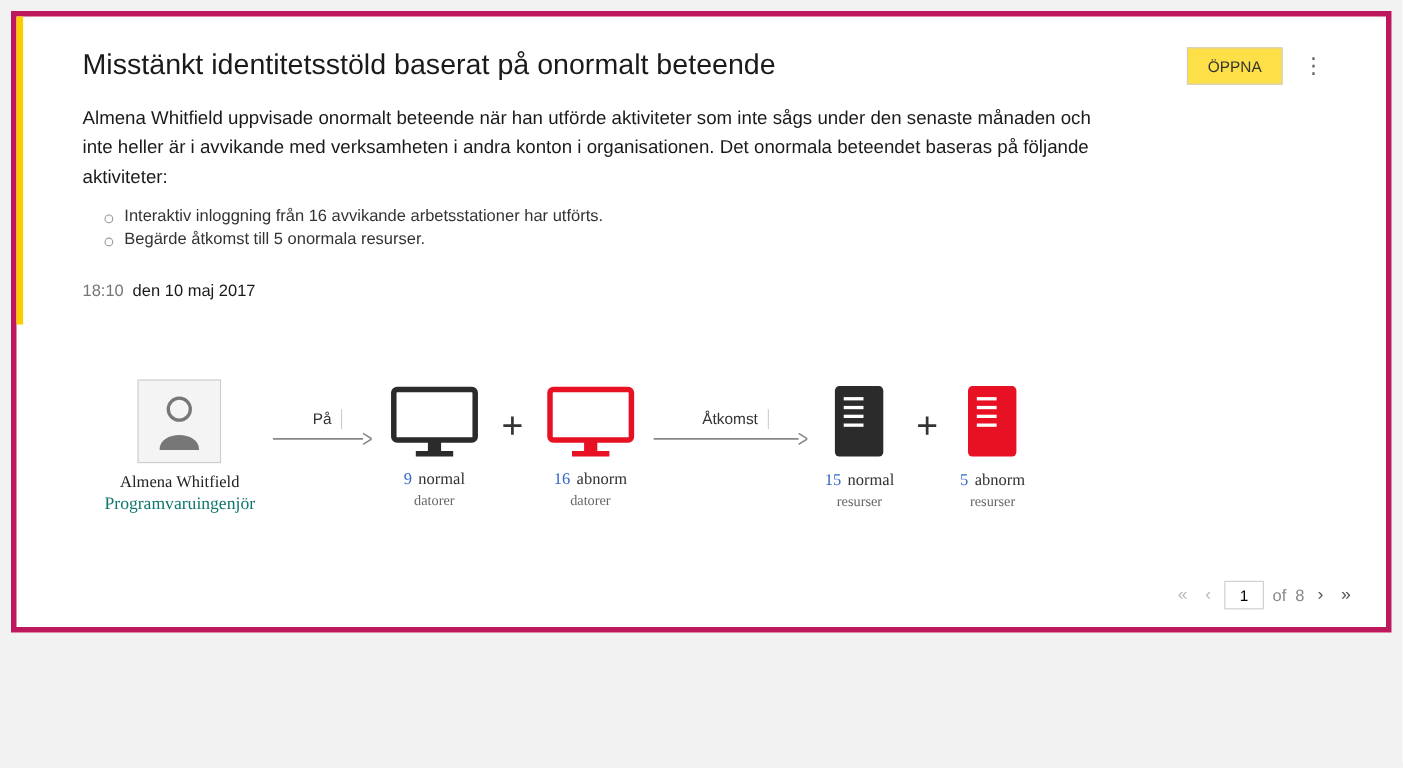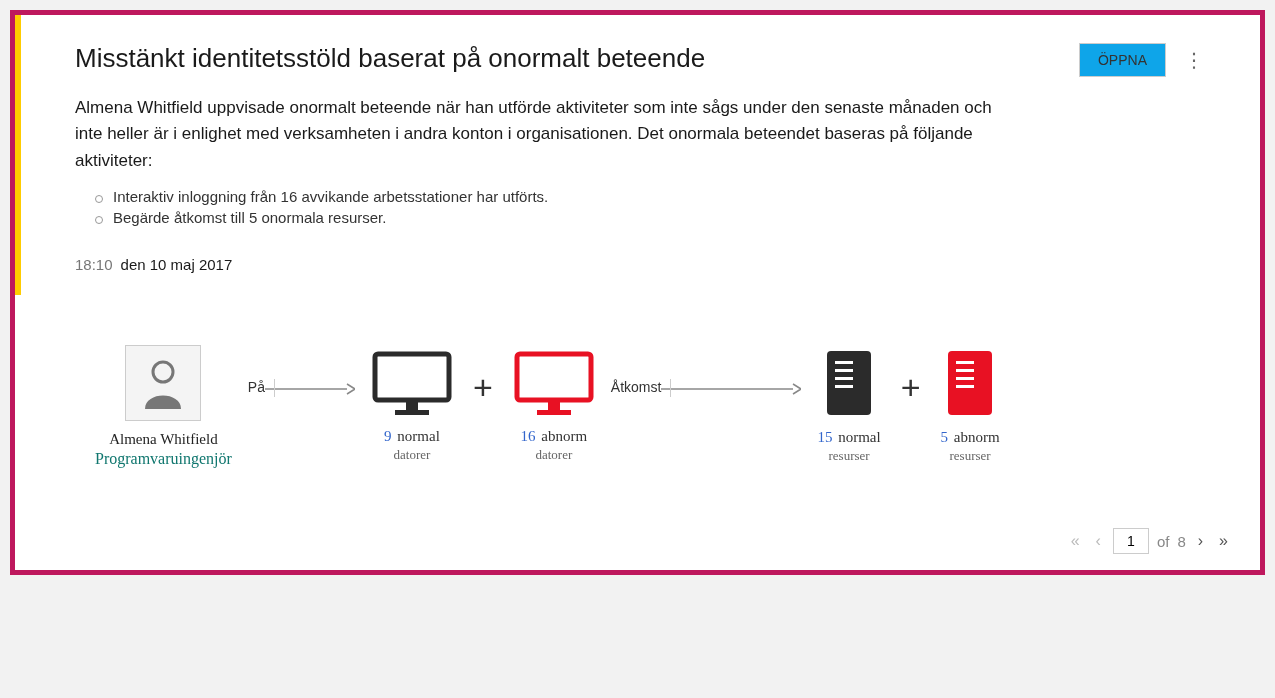--- a/index.html
+++ b/index.html
@@ -31,21 +31,21 @@
       font-size: 26px;
       font-weight: 400;
       color: #1a1a1a;
     }
     .header-actions {
       display: flex;
       align-items: center;
       gap: 12px;
     }
     .open-btn {
-      background: #0ea5e9;
+      background: #fde047;
       border: 1px solid #ccc;
       padding: 8px 18px;
       font-size: 14px;
       color: #333;
       cursor: pointer;
     }
     .more-btn {
       background: none;
       border: none;
       cursor: pointer;
@@ -125,21 +125,21 @@
     }
     .count { color: #3366cc; }
     .status { color: #333; margin-left: 2px; }
     .type-label {
       font-size: 13px;
       color: #666;
       margin-top: 2px;
     }
     .arrow-wrap {
       display: flex;
-      flex-direction: row;
+      flex-direction: column;
       align-items: center;
       margin: 0 10px;
       padding-bottom: 35px;
     }
     .arrow-label {
       font-size: 14px;
       color: #333;
       margin-bottom: 4px;
       position: relative;
     }
@@ -193,21 +193,21 @@
   <div class="card-header">
     <h1 class="title">Misstänkt identitetsstöld baserat på onormalt beteende</h1>
     <div class="header-actions">
       <button class="open-btn">ÖPPNA</button>
       <button class="more-btn">
         <span>⋮</span>
       </button>
     </div>
   </div>
 
-  <p class="description">Almena Whitfield uppvisade onormalt beteende när han utförde aktiviteter som inte sågs under den senaste månaden och inte heller är i enlighet med verksamheten i andra konton i organisationen. Det onormala beteendet baseras på följande aktiviteter:</p>
+  <p class="description">Almena Whitfield uppvisade onormalt beteende när han utförde aktiviteter som inte sågs under den senaste månaden och inte heller är i avvikande med verksamheten i andra konton i organisationen. Det onormala beteendet baseras på följande aktiviteter:</p>
 
   <ul class="bullets">
     <li>Interaktiv inloggning från 16 avvikande arbetsstationer har utförts.</li>
     <li>Begärde åtkomst till 5 onormala resurser.</li>
   </ul>
 
   <div class="timestamp">
     <span class="time">18:10</span>
     <span class="date">den 10 maj 2017</span>
   </div>

